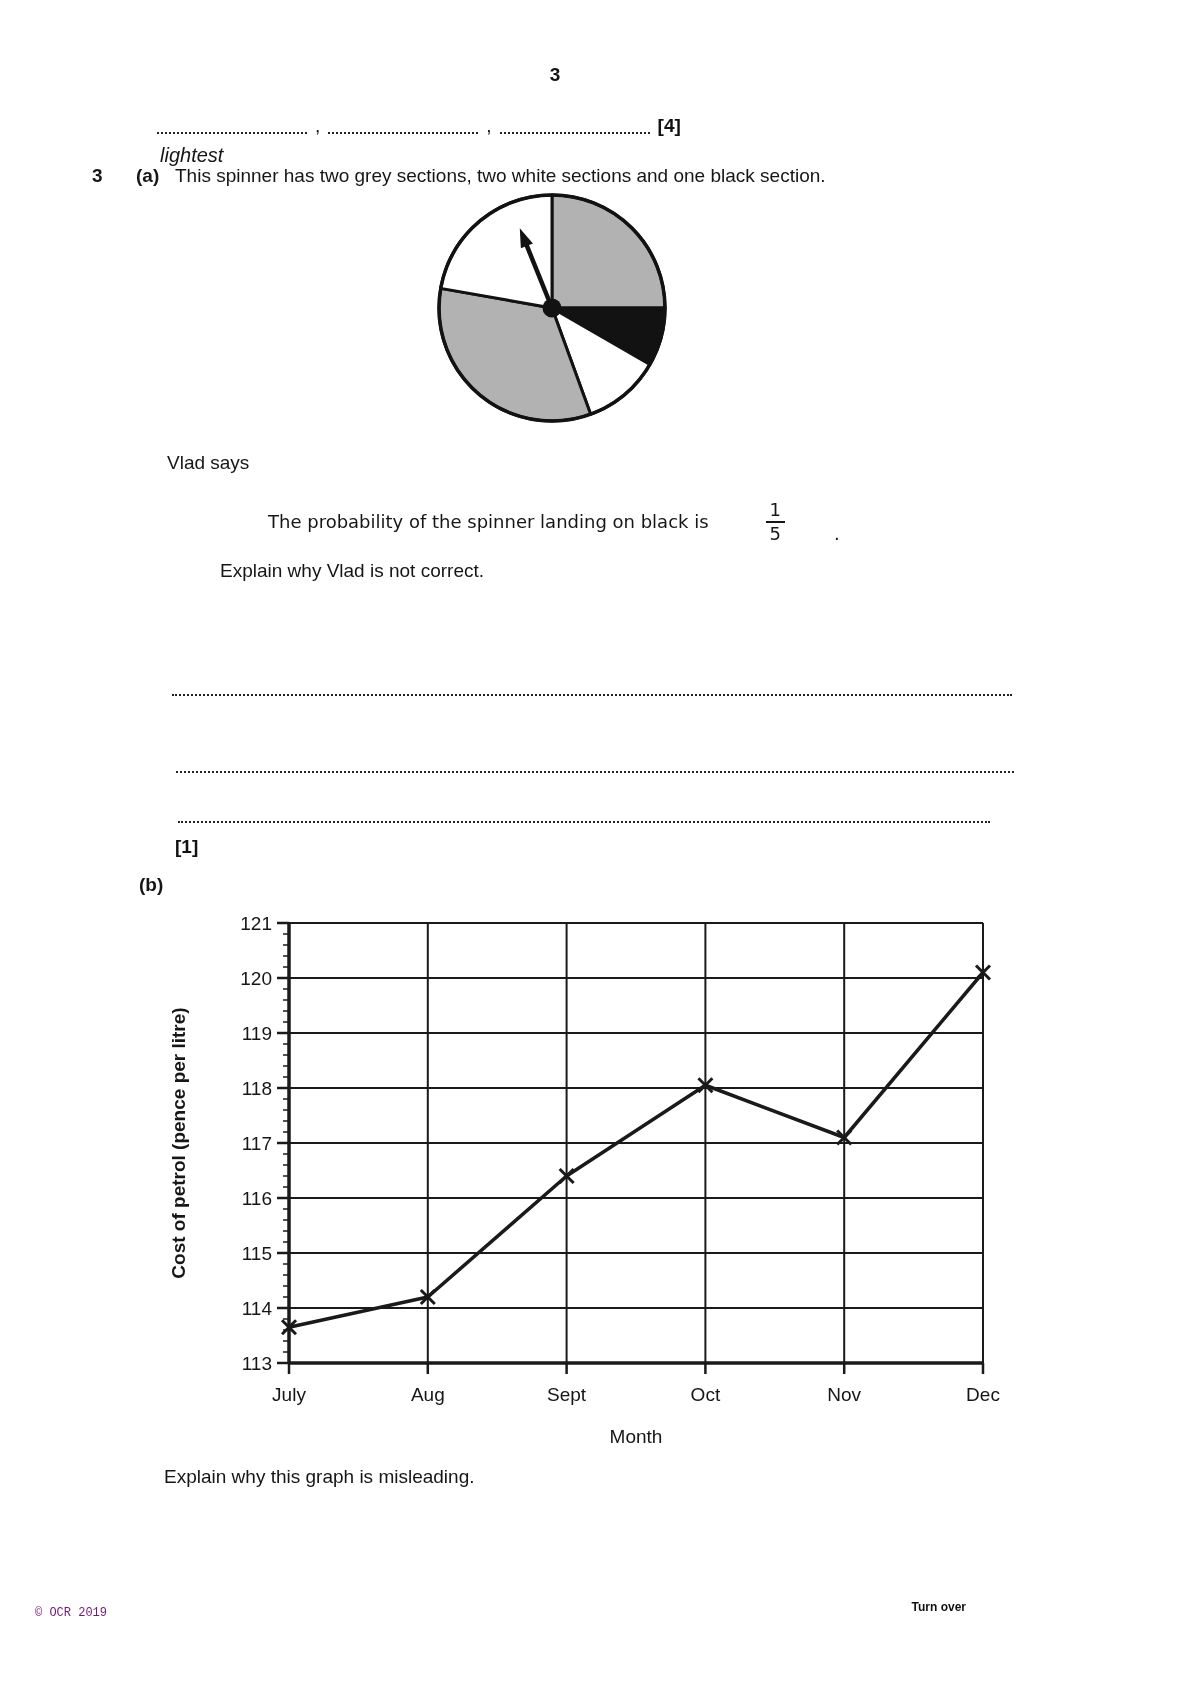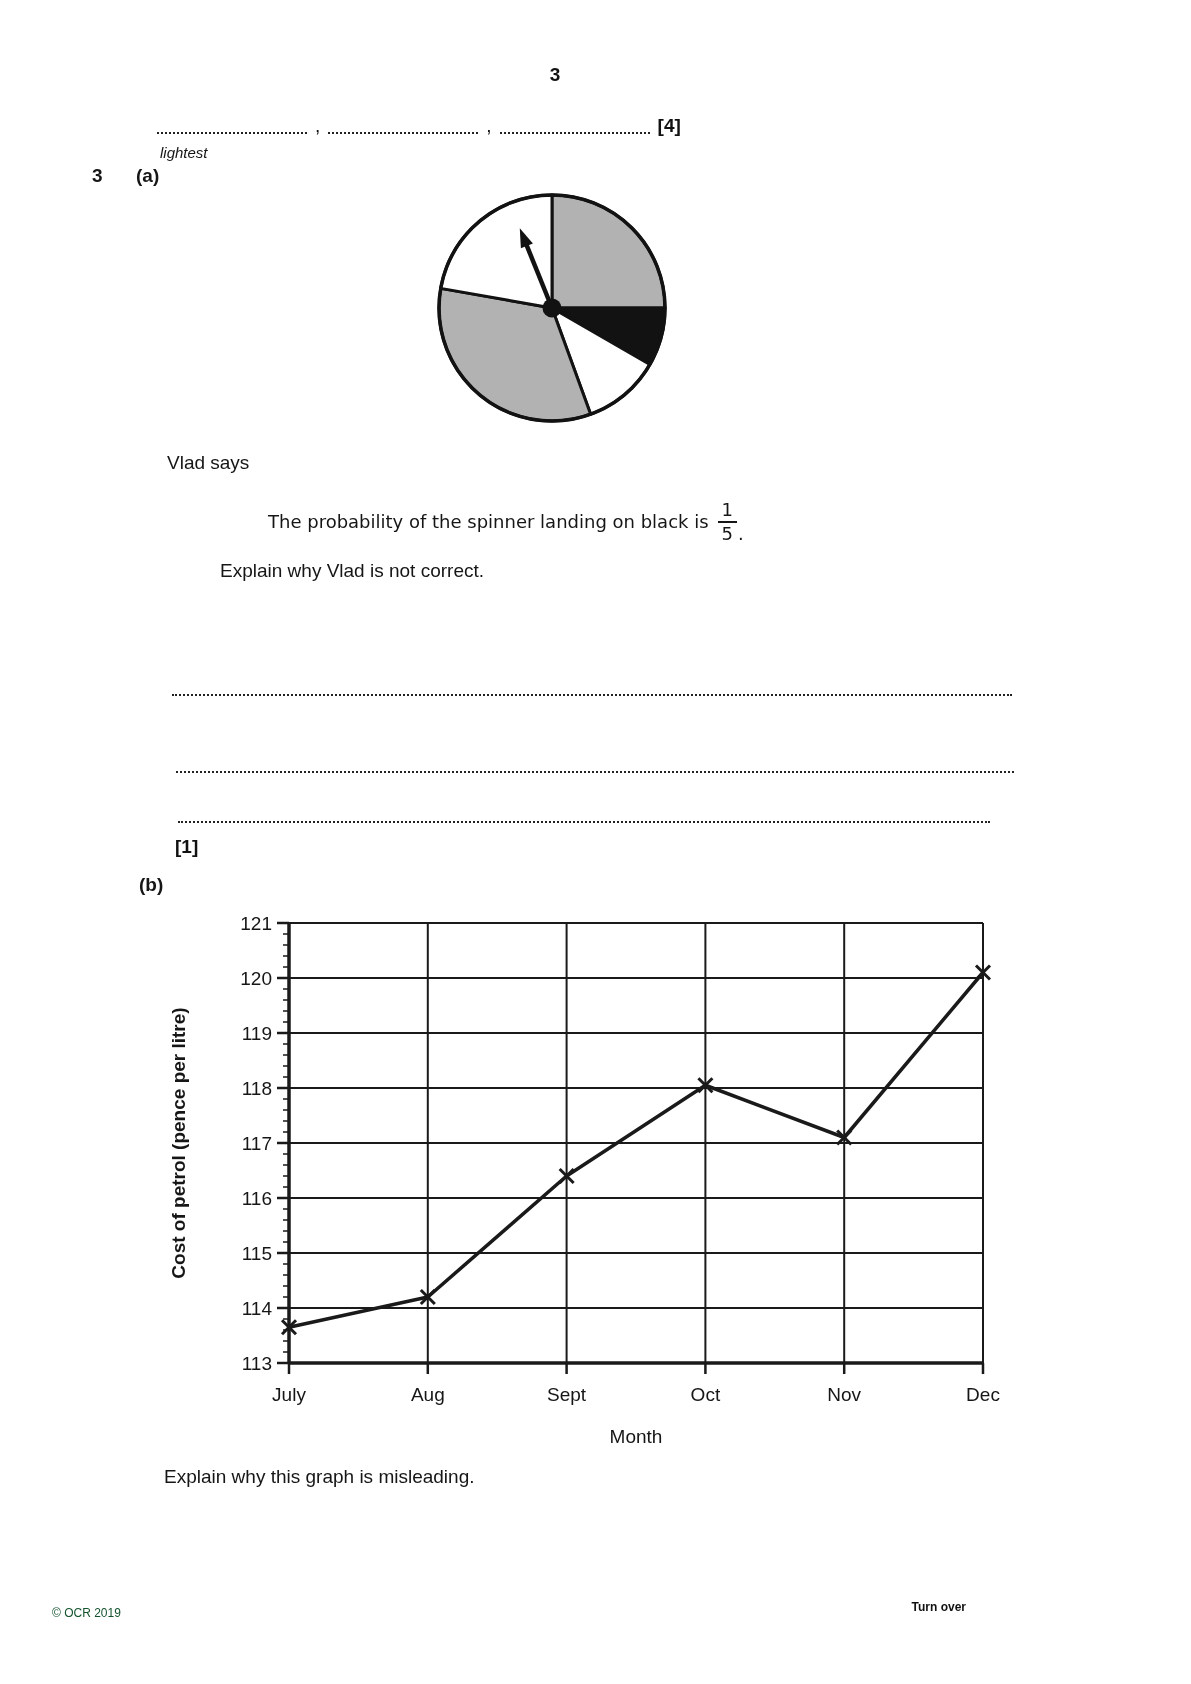--- a/index.html
+++ b/index.html
@@ -12,45 +12,45 @@
     overflow:hidden;
   }
   .abs{position:absolute;}
   .body-text{font-size:19px;line-height:22px;color:#161616;}
   .page-num{top:64px;left:0;width:1110px;text-align:center;font-size:19px;font-weight:bold;}
   
   .answer-row{top:116px;left:157px;display:flex;align-items:flex-end;gap:8px;}
   .blank{display:inline-block;width:150px;height:16px;border-bottom:2.5px dotted #222;}
   .answer-row .comma{font-size:19px;line-height:16px;}
   .answer-row .marks{font-size:19px;line-height:17px;font-weight:bold;}
-  .lightest{top:144px;left:160px;font-size:15px;font-style:italic;color:#161616;}
+  .lightest{top:144px;left:160px;font-size:20px;font-style:italic;color:#161616;}
   
   .qnum{position:absolute;left:92px;top:0;font-weight:bold;}
   .qpart-a{position:absolute;left:136px;top:0;font-weight:bold;}
   .qpart-b{position:absolute;left:139px;top:0;font-weight:bold;}
   .qtext{position:absolute;left:175px;top:0;white-space:nowrap;}
   .qrow{height:22px;width:1100px;}
   
-  .quote{top:500px;left:268px;display:flex;align-items:center;font-family:"DejaVu Sans",sans-serif;font-size:18px;color:#161616;}
+  .quote{top:500px;left:268px;display:flex;align-items:center;font-family:"DejaVu Sans",sans-serif;font-size:18px;color:#161616;gap:48px;}
   .frac{display:inline-flex;flex-direction:column;align-items:center;line-height:1.1;margin-left:9px;font-size:18px;}
   .frac .num{border-bottom:2px solid #161616;padding:0 4px 1px 4px;}
   .frac .den{padding-top:1px;}
   .quote .period{align-self:flex-end;margin-left:1px;}
   
   .dotline{height:2px;border-bottom:2.5px dotted #222;}
   .dl1{top:692px;left:172px;width:840px;}
   .dl2{top:769px;left:176px;width:838px;}
   .dl3{top:819px;left:178px;width:812px;}
   .marks-a{top:836px;left:175px;font-size:19px;font-weight:bold;}
   
   .tick{font:19px "Liberation Sans",sans-serif;fill:#161616;}
   .axis-title{font:bold 19px "Liberation Sans",sans-serif;fill:#161616;}
   .xlab{font:19px "Liberation Sans",sans-serif;fill:#161616;}
   
-  .footer-left{left:52px;top:1606px;font-size:12px;color:#14532d;}
+  .footer-left{left:35px;top:1606px;font-size:12px;color:#701a75;font-family:Liberation Mono, monospace;}
   .footer-right{top:1600px;right:225px;font-size:12px;font-weight:bold;}
   svg{overflow:visible;}
 </style>
 </head>
 <body>
 
 <div class="page">
 
   <div class="abs page-num">3</div>
 
@@ -60,20 +60,21 @@
     <span class="blank"></span>
     <span class="comma">,</span>
     <span class="blank"></span>
     <span class="marks">[4]</span>
   </div>
   <div class="abs lightest">lightest</div>
 
   <div class="abs qrow body-text" style="top:165px;">
     <span class="qnum">3</span>
     <span class="qpart-a">(a)</span>
+    <span class="qtext">This spinner has two grey sections, two white sections and one black section.</span>
   </div>
 
   <svg class="abs" id="spinner-svg" style="left:413px;top:186px;" width="285" height="250" viewBox="0 0 285 250">
       <path d="M 139 122 L 139 9 A 113 113 0 0 1 252 122 Z" fill="#b2b2b2" stroke="#121212" stroke-width="3" stroke-linejoin="round"></path>
       <path d="M 139 122 L 252 122 A 113 113 0 0 1 236.8608706276416 178.49999999999997 Z" fill="#121212" stroke="#121212" stroke-width="3" stroke-linejoin="round"></path>
       <path d="M 139 122 L 236.8608706276416 178.49999999999997 A 113 113 0 0 1 177.64827619580058 228.18526614880764 Z" fill="#ffffff" stroke="#121212" stroke-width="3" stroke-linejoin="round"></path>
       <path d="M 139 122 L 177.64827619580058 228.18526614880764 A 113 113 0 0 1 27.716723909620484 102.37775592363691 Z" fill="#b2b2b2" stroke="#121212" stroke-width="3" stroke-linejoin="round"></path>
       <path d="M 139 122 L 27.716723909620484 102.37775592363691 A 113 113 0 0 1 138.99999999999997 9 Z" fill="#ffffff" stroke="#121212" stroke-width="3" stroke-linejoin="round"></path>
       <circle cx="139" cy="122" r="113" fill="none" stroke="#121212" stroke-width="3.5"></circle>
       <line x1="139" y1="122" x2="112.40293186747022" y2="56.169946325758104" stroke="#121212" stroke-width="4.5"></line>

